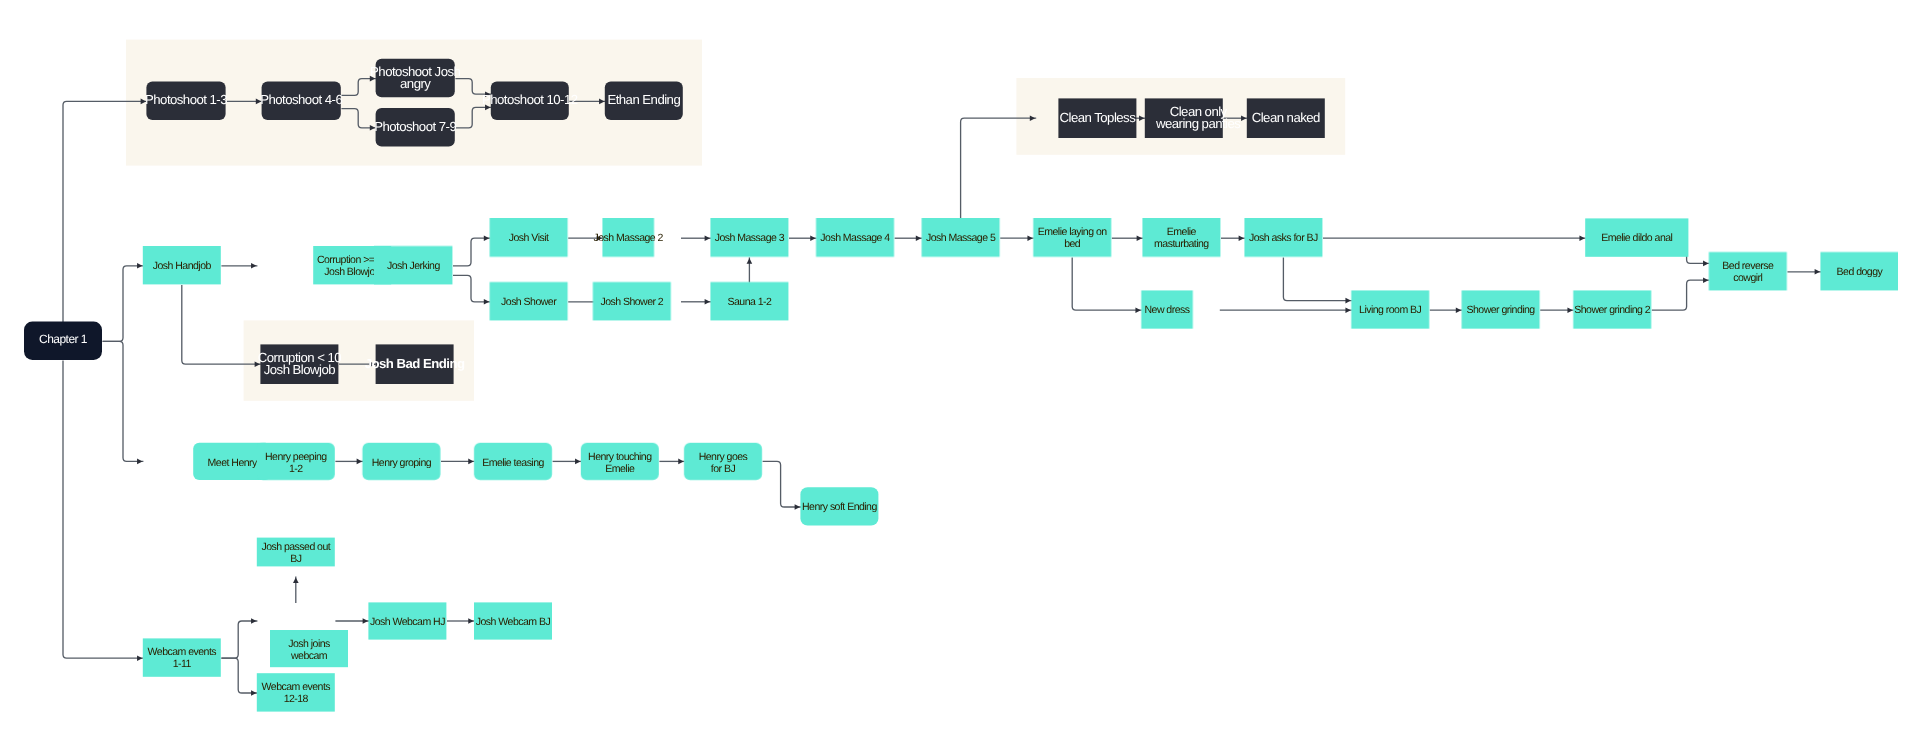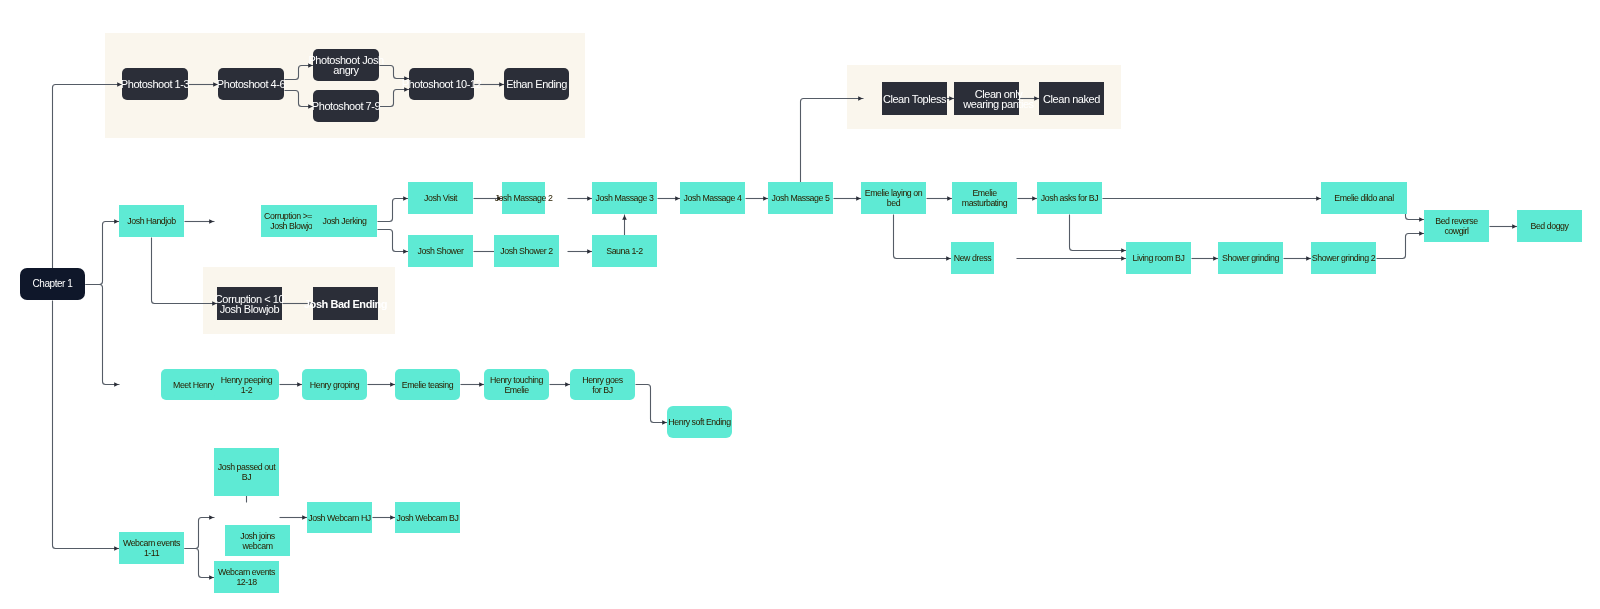--- a/index.html
+++ b/index.html
@@ -206,21 +206,21 @@
       </div>
     <div class="node yellow" style="left:570px;top:369px;width:65px;height:31px;border-radius:5px;">
         <span class="lbl"><span class="ln">Henry goes</span><span class="ln">for BJ</span></span>
       </div>
     <div class="node yellow" style="left:667px;top:406px;width:65px;height:32px;border-radius:6px;">
         <span class="lbl">Henry soft Ending</span>
       </div>
     <div class="node yellow" style="left:119px;top:532px;width:65px;height:32px;">
         <span class="lbl"><span class="ln">Webcam events</span><span class="ln">1-11</span></span>
       </div>
-    <div class="node yellow" style="left:214px;top:448px;width:65px;height:48px;">
+    <div class="node yellow" style="left:214px;top:448px;width:65px;height:24px;">
         <span class="lbl"><span class="ln">Josh passed out</span><span class="ln">BJ</span></span>
       </div>
     <div class="node yellow" style="left:214px;top:525px;width:65px;height:31px;margin-left:11px;">
         <span class="lbl"><span class="ln">Josh joins</span><span class="ln">webcam</span></span>
       </div>
     <div class="node yellow" style="left:214px;top:561px;width:65px;height:32px;">
         <span class="lbl"><span class="ln">Webcam events</span><span class="ln">12-18</span></span>
       </div>
     <div class="node yellow" style="left:307px;top:502px;width:65px;height:31px;">
         <span class="lbl">Josh Webcam HJ</span>

